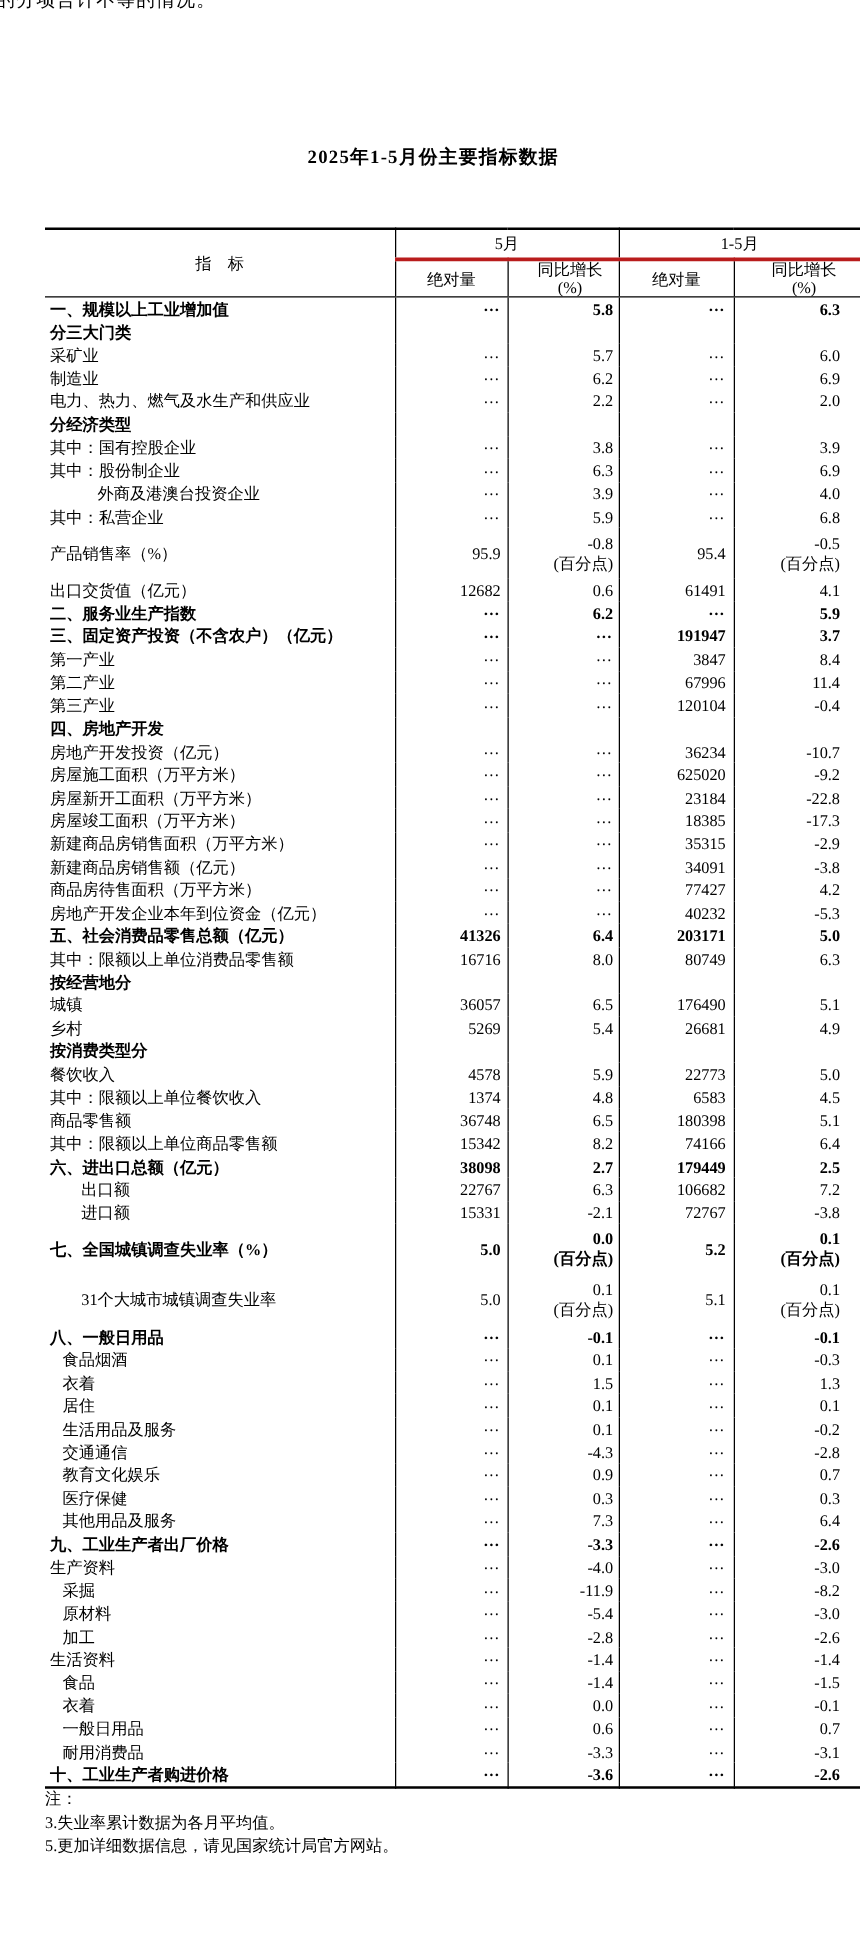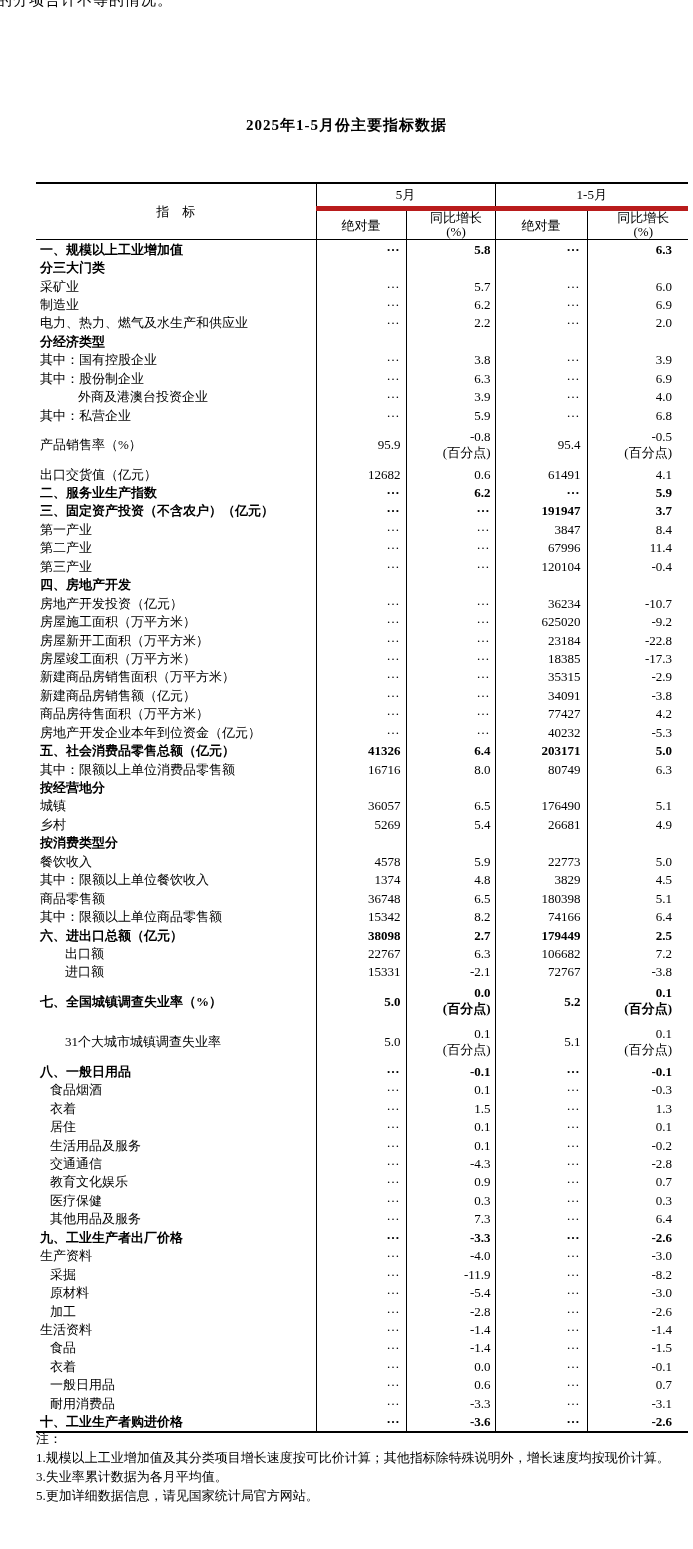--- a/index.html
+++ b/index.html
@@ -17,21 +17,21 @@
     text-align:center; font-size:15px; font-weight:bold; letter-spacing:1px;
   }
   table.indicators {
     position:absolute; top:182px; left:36px; width:652px;
     border-collapse:collapse; table-layout:fixed;
     font-size:13px;
     border-top:2px solid #000; border-bottom:2px solid #000;
   }
   th, td { padding:0; margin:0; vertical-align:middle; }
   thead th { font-weight:normal; font-size:13px; text-align:center; }
-  .h-group { height:22px; border-bottom:5px solid #b91c1c;margin-left:44px; }
+  .h-group { height:22px; border-bottom:3px solid #b91c1c;margin-left:44px; }
   .h-ind   { border-bottom:1px solid #000; }
   .h-sub   { height:27px; border-bottom:1px solid #000; line-height:13px; }
   .h-sub div { line-height:14px;padding-left:11px; }
   .vl { border-left:1px solid #000; }
   tbody td { height:18.45px; line-height:15px; }
   tr.tall td { height:40.5px; }
   tr.tall td div { line-height:16px; }
   td.label { text-align:left; padding-left:4px; white-space:nowrap; }
   td.ind1  { padding-left:14px; }
   td.ind2  { padding-left:29px; }
@@ -317,21 +317,21 @@
         <td class="label">餐饮收入</td>
         <td class="c1 vl">4578</td>
         <td class="c2 vl">5.9</td>
         <td class="c3 vl">22773</td>
         <td class="c4 vl">5.0</td>
       </tr>
       <tr>
         <td class="label">其中：限额以上单位餐饮收入</td>
         <td class="c1 vl">1374</td>
         <td class="c2 vl">4.8</td>
-        <td class="c3 vl">3829</td>
+        <td class="c3 vl">6583</td>
         <td class="c4 vl">4.5</td>
       </tr>
       <tr>
         <td class="label">商品零售额</td>
         <td class="c1 vl">36748</td>
         <td class="c2 vl">6.5</td>
         <td class="c3 vl">180398</td>
         <td class="c4 vl">5.1</td>
       </tr>
       <tr>
@@ -526,16 +526,15 @@
         <td class="c1 vl"><span class="dots">…</span></td>
         <td class="c2 vl">-3.6</td>
         <td class="c3 vl"><span class="dots">…</span></td>
         <td class="c4 vl">-2.6</td>
       </tr>
     </tbody>
 </table>
 
 <div class="notes">
   <div class="note-line">注：</div>
-  <div class="note-line">1.规模以上工业增加值及其分类项目增长速度按可比价计算；其他指标除特殊说明外，增长速度均按现价计算。</div>
   <div class="note-line">3.失业率累计数据为各月平均值。</div>
   <div class="note-line">5.更加详细数据信息，请见国家统计局官方网站。</div>
 </div>
 
 </body></html>

